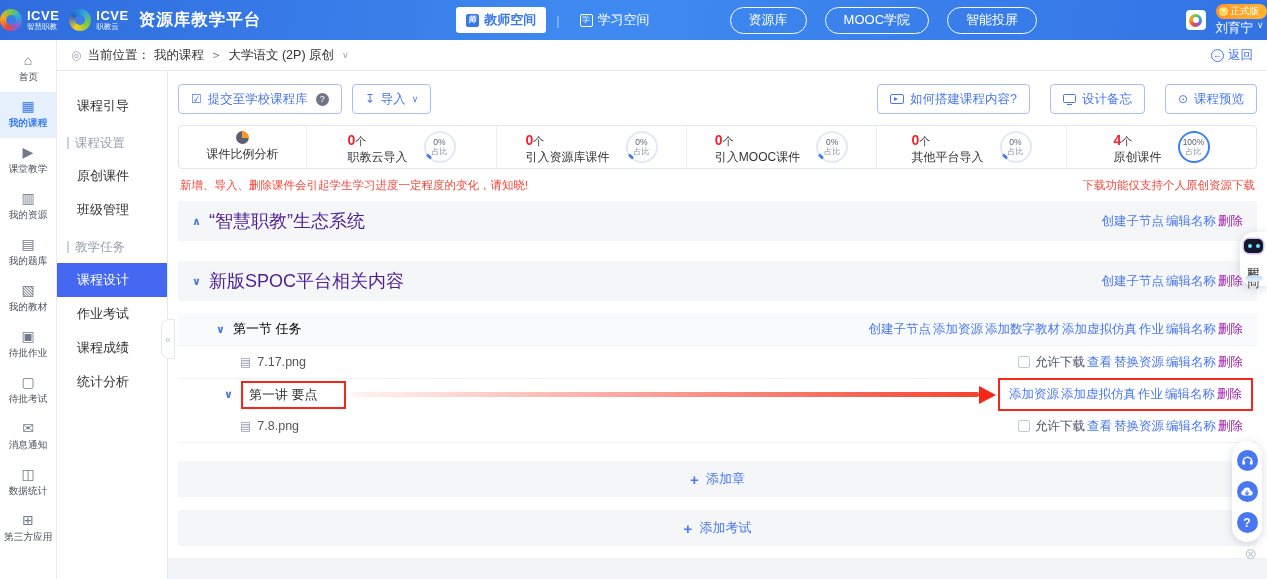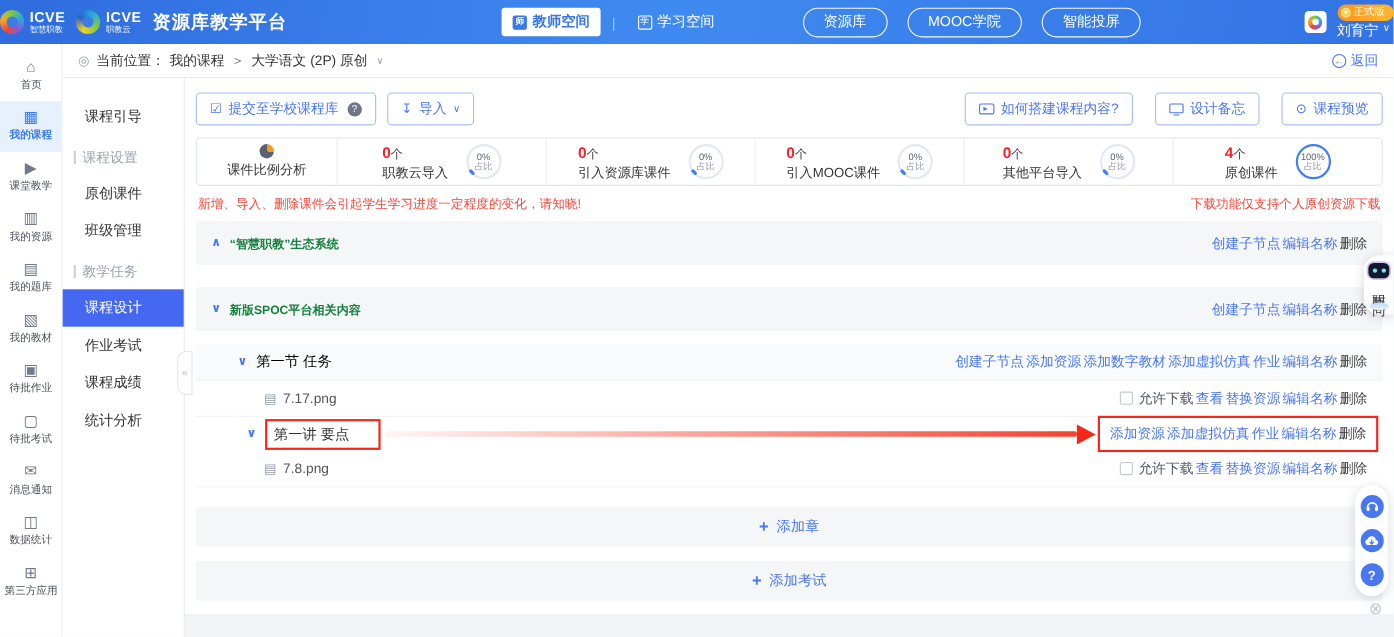--- a/index.html
+++ b/index.html
@@ -93,30 +93,30 @@
 .ring.full{border-color:#4080f0}
 .ring.full::after{display:none}
 
 .notice-row{display:flex;justify-content:space-between;margin:9px 2px 2px;font-size:11.5px;color:#f5483c;flex:none}
 
 .tree{margin-top:2px}
 .t-row{display:flex;align-items:center;font-size:13px;position:relative}
 .t-row .chev{color:#4977f0;font-size:11px;font-weight:bold;margin-right:8px;cursor:pointer;line-height:1}
 .t-row.chapter{background:#f5f6f8;height:40px;padding:0 14px;margin-top:20px;border-radius:2px}
 .t-row.chapter:first-child{margin-top:4px}
-.t-row.chapter .t-title{font-weight:bold;color:#15803d;font-size:11px}
+.t-row.chapter .t-title{font-weight:normal;color:#4c1d95;font-size:18px}
 .t-row.section{height:33px;padding:0 14px 0 38px;background:#f9fafb;border-bottom:1px solid #f2f3f6;margin-top:12px}
 .t-row.file{height:33px;padding:0 14px 0 62px;border-bottom:1px solid #f2f3f6}
 .t-row.lesson{height:31px;padding:0 4px 0 46px}
 .file-ic{color:#97a0b0;font-size:12px;margin-right:6px;line-height:1}
 .t-row.file .t-title{font-size:12.5px;color:#555}
 .t-title{cursor:default}
 .t-actions{margin-left:auto;display:flex;align-items:center;gap:2px;font-size:12.5px;white-space:nowrap}
 .t-link{color:#4977f0;cursor:pointer;text-decoration:none}
-.t-link.danger{color:#404040}
+.t-link.danger{color:#a21caf}
 .chk-wrap{display:inline-flex;align-items:center;gap:5px;cursor:pointer}
 .chk{width:12px;height:12px;border:1px solid #c3cad6;border-radius:2px;background:#fff;flex:none}
 .chk-label{color:#4a5466}
 
 .anno-title{border:2px solid #f42718;padding:3px 26px 3px 6px;display:inline-flex;align-items:center}
 .t-row.lesson .t-title{color:#333}
 .t-row.lesson .t-actions{margin-left:0}
 .arrow-line{flex:1;height:5px;margin-left:4px;background:linear-gradient(90deg,rgba(244,60,35,.05),rgba(244,45,25,.9));border-radius:2px}
 .arrow-head{width:0;height:0;border-top:9px solid transparent;border-bottom:9px solid transparent;border-left:17px solid #f42718;margin-right:2px}
 .anno-actions{border:2px solid #f42718;padding:6px 9px}

